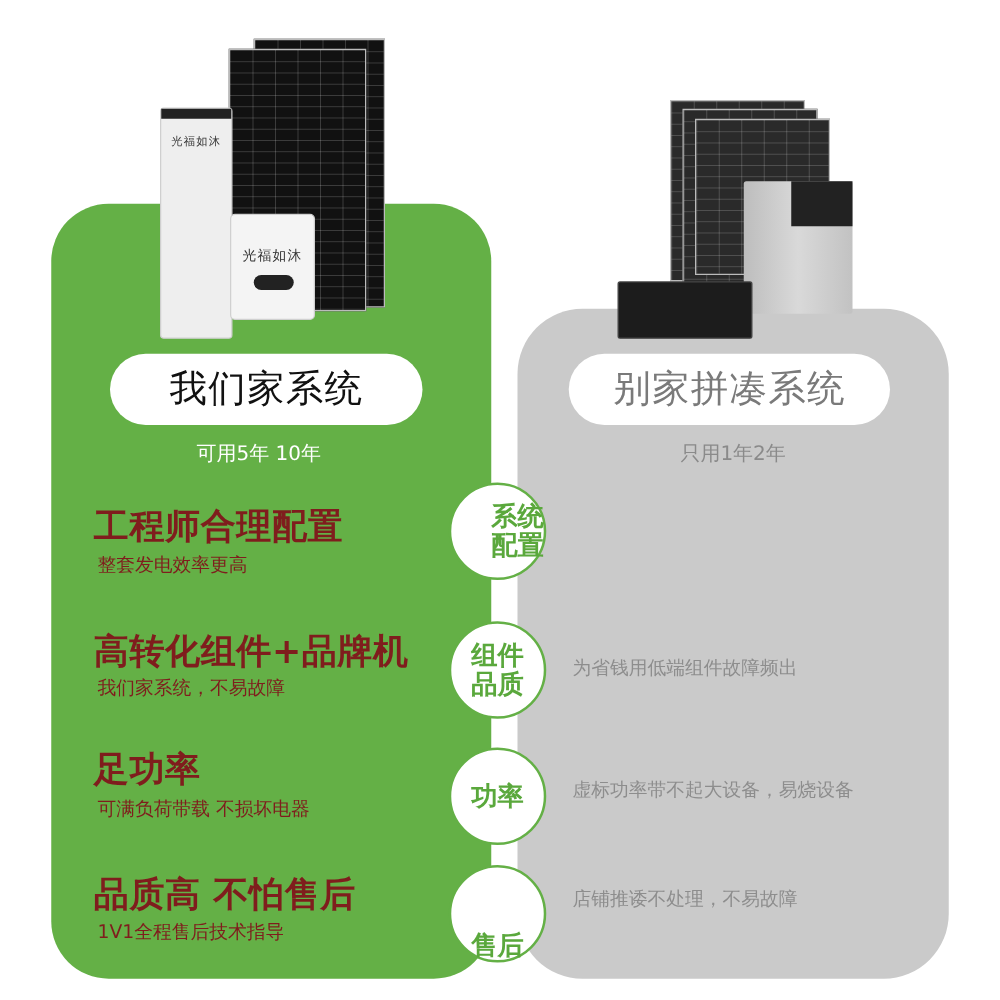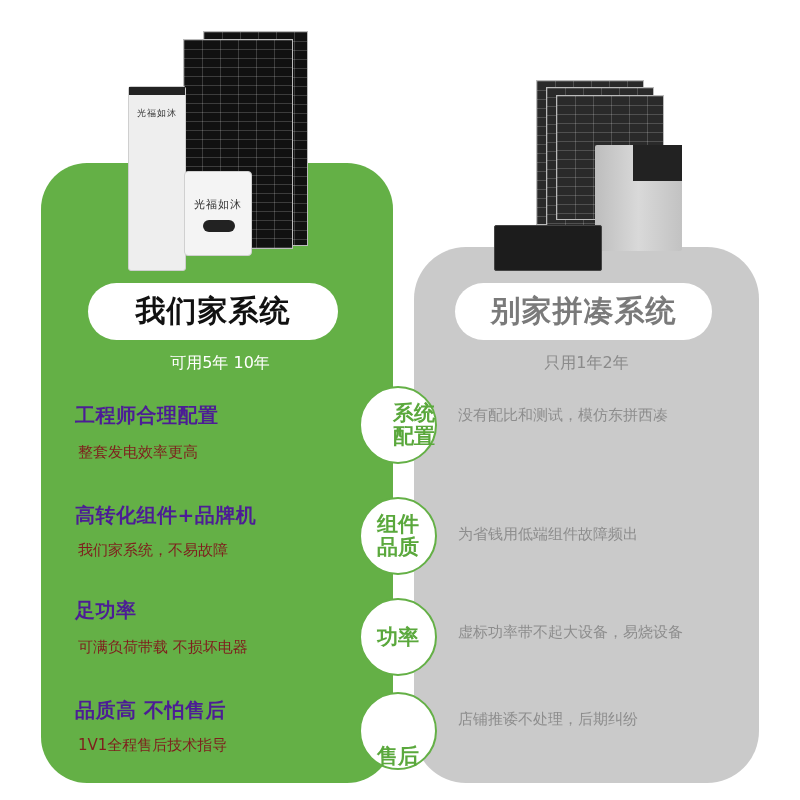--- a/index.html
+++ b/index.html
@@ -11,30 +11,30 @@
     background:#64b046; border-radius:46px;
   }
   .card-others {
     position:absolute; left:414px; top:247px; width:345px; height:536px;
     background:#cacaca; border-radius:52px;
   }
 
   .pill {
     position:absolute; height:57px; border-radius:29px; background:#ffffff;
     display:flex; align-items:center; justify-content:center;
-    font-weight:bold; font-size:30px; letter-spacing:1px;
+    font-weight:normal; font-size:30px; letter-spacing:1px;
   }
   .pill-ours { left:88px; top:283px; width:250px; color:#111111; }
   .pill-others { left:455px; top:283px; width:257px; color:#7a7a7a; }
 
   .subtitle { position:absolute; top:353px; font-size:16px; }
-  .subtitle-ours { left:56px; width:328px; text-align:center; color:#ffffff; }
+  .subtitle-ours { left:43px; width:328px; text-align:center; color:#ffffff; }
   .subtitle-others { left:414px; width:345px; text-align:center; color:#8a8a8a; }
 
-  .feature-title { position:absolute; left:75px; color:#4c1d95; font-weight:bold; font-size:20px; letter-spacing:0.5px; }
+  .feature-title { position:absolute; left:75px; color:#7f1d1d; font-weight:bold; font-size:28px; letter-spacing:0.5px; }
   .feature-desc  { position:absolute; left:78px; color:#7f1d1d; font-size:15px; }
 
   .other-desc { position:absolute; left:458px; color:#8d8d8d; font-size:15px; line-height:24px; width:290px; }
 
   .badge {
     position:absolute; left:359px; width:78px; height:78px; border-radius:50%;
     background:#ffffff; border:2.5px solid #64b046;
     display:flex; align-items:center; justify-content:center; text-align:center;
     color:#5aa83c; font-weight:bold; font-size:21px; line-height:23px;
   }
@@ -95,30 +95,29 @@
 <div class="feature-title" style="top:502px;">高转化组件+品牌机</div>
 <div class="feature-desc" style="top:541px;">我们家系统，不易故障</div>
 
 <div class="feature-title" style="top:597px;">足功率</div>
 <div class="feature-desc" style="top:638px;">可满负荷带载 不损坏电器</div>
 
 <div class="feature-title" style="top:697px;text-align:center;">品质高 不怕售后</div>
 <div class="feature-desc" style="top:736px;">1V1全程售后技术指导</div>
 
 <div class="other-desc" style="top:403px;">
-  <div>没有配比和测试，模仿东拼西凑</div>
 </div>
 <div class="other-desc" style="top:522px;">
   <div>为省钱用低端组件故障频出</div>
 </div>
 <div class="other-desc" style="top:620px;">
   <div>虚标功率带不起大设备，易烧设备</div>
 </div>
 <div class="other-desc" style="top:707px;">
-  <div>店铺推诿不处理，后期纠纷</div>
+  <div>店铺推诿不处理，不易故障</div>
 </div>
 
 <div class="badge" style="top:386px;justify-content:flex-end;">
   <div>
     <div>系统</div>
     <div>配置</div>
   </div>
 </div>
 <div class="badge" style="top:497px;">
   <div>

